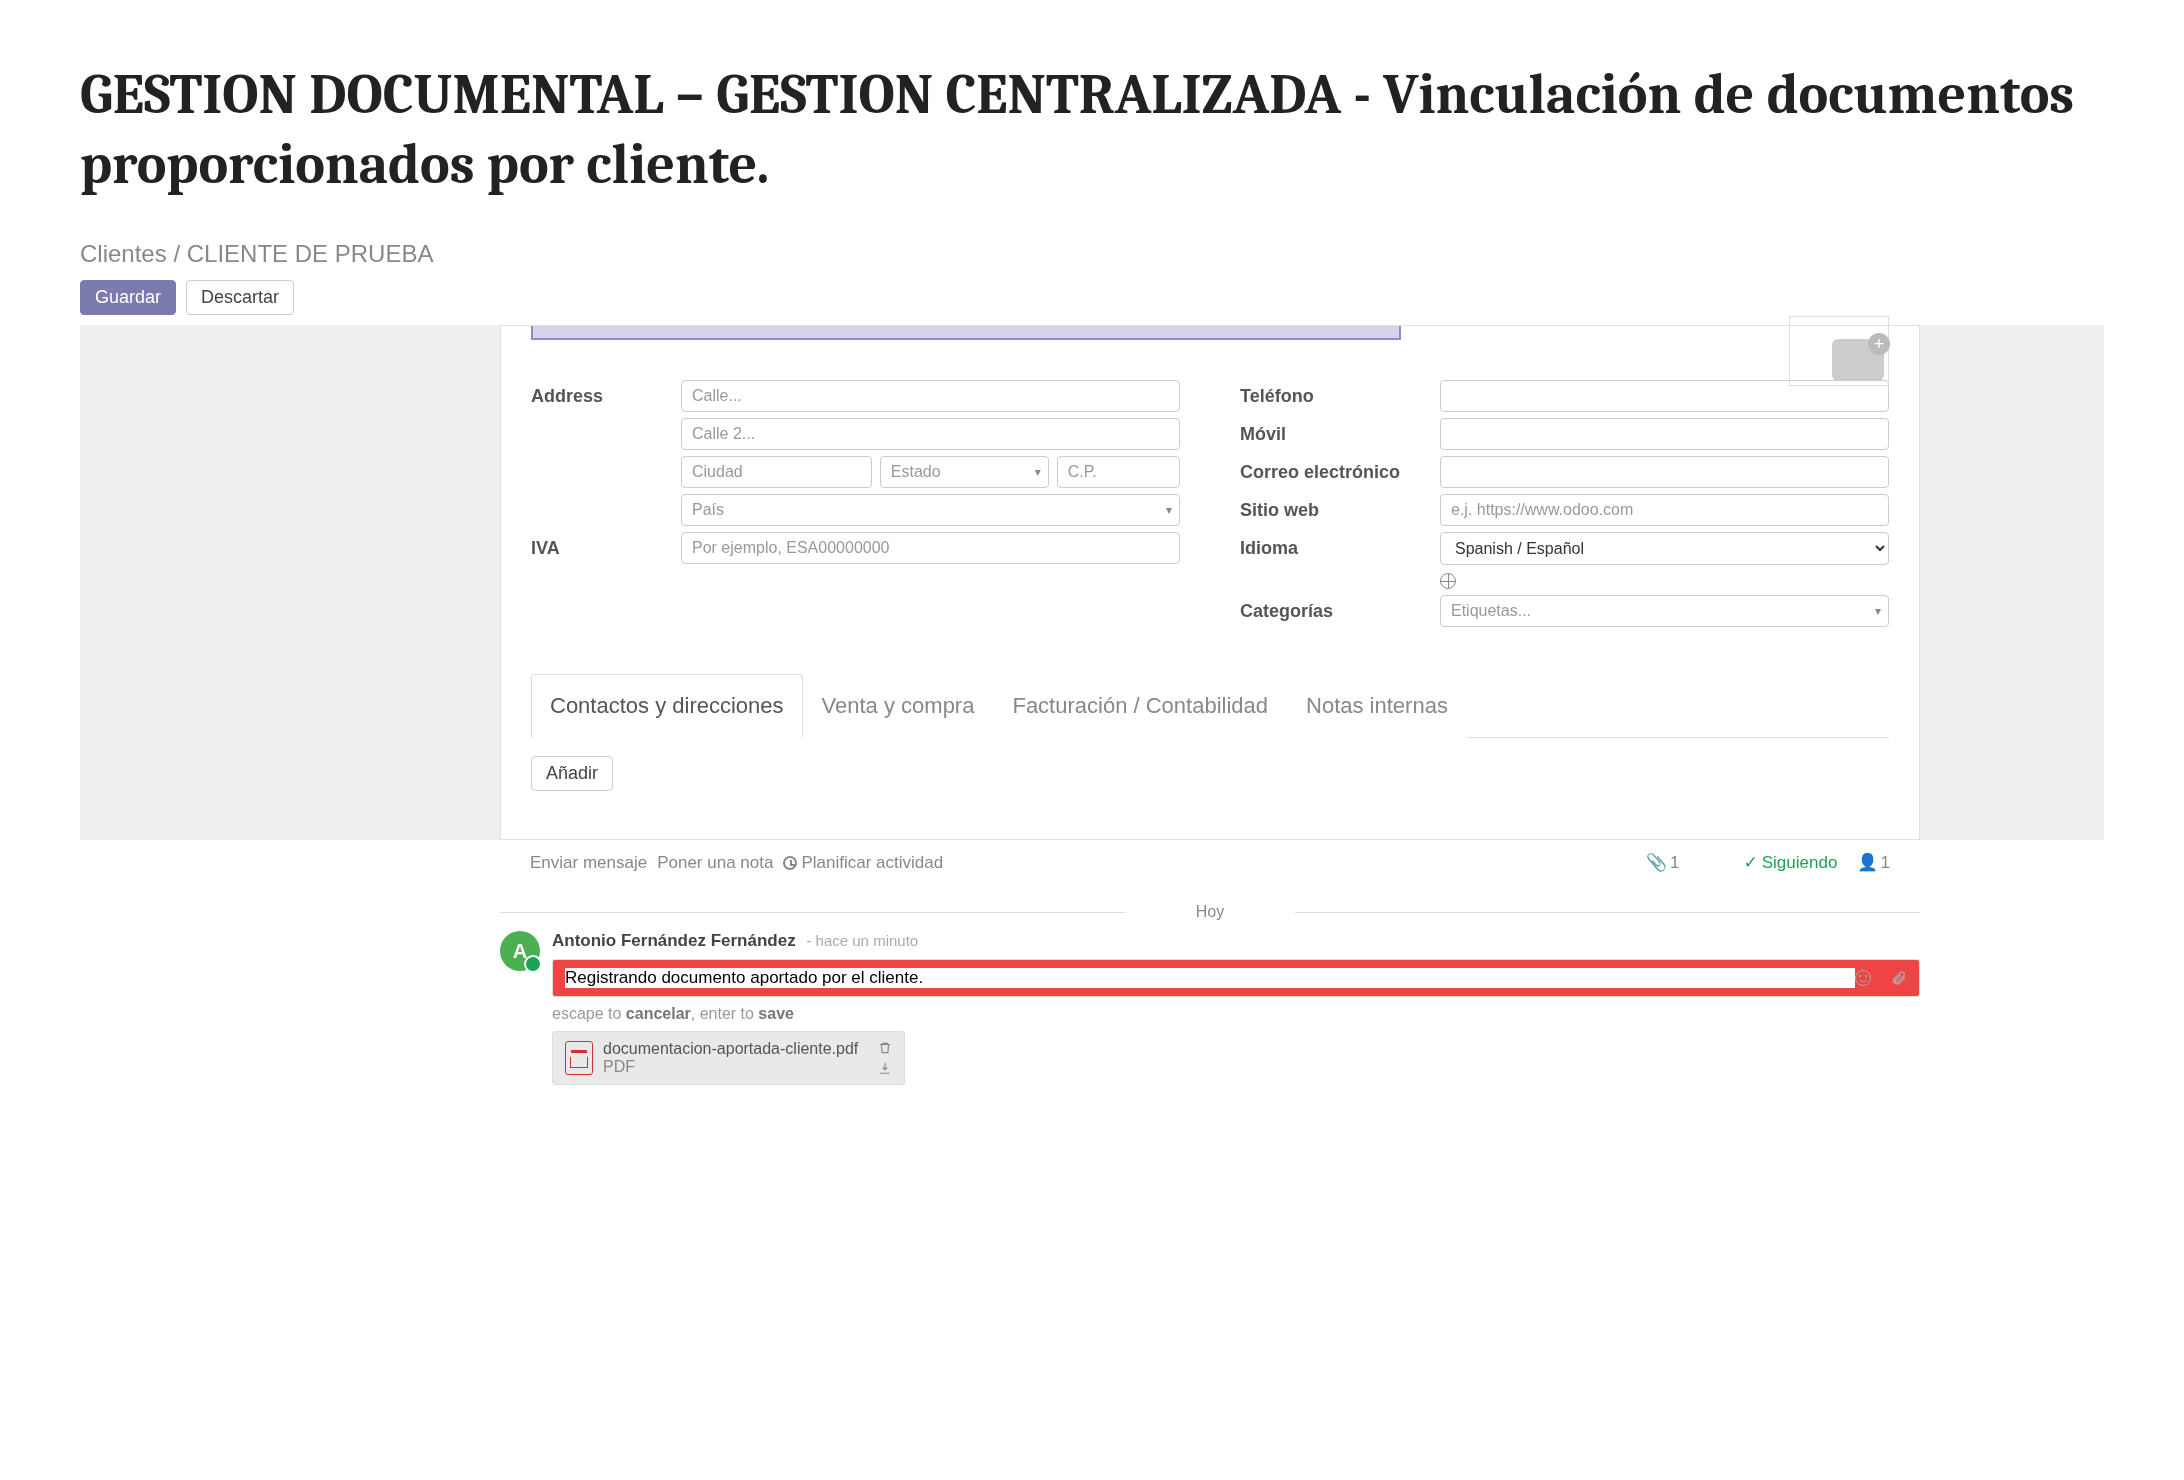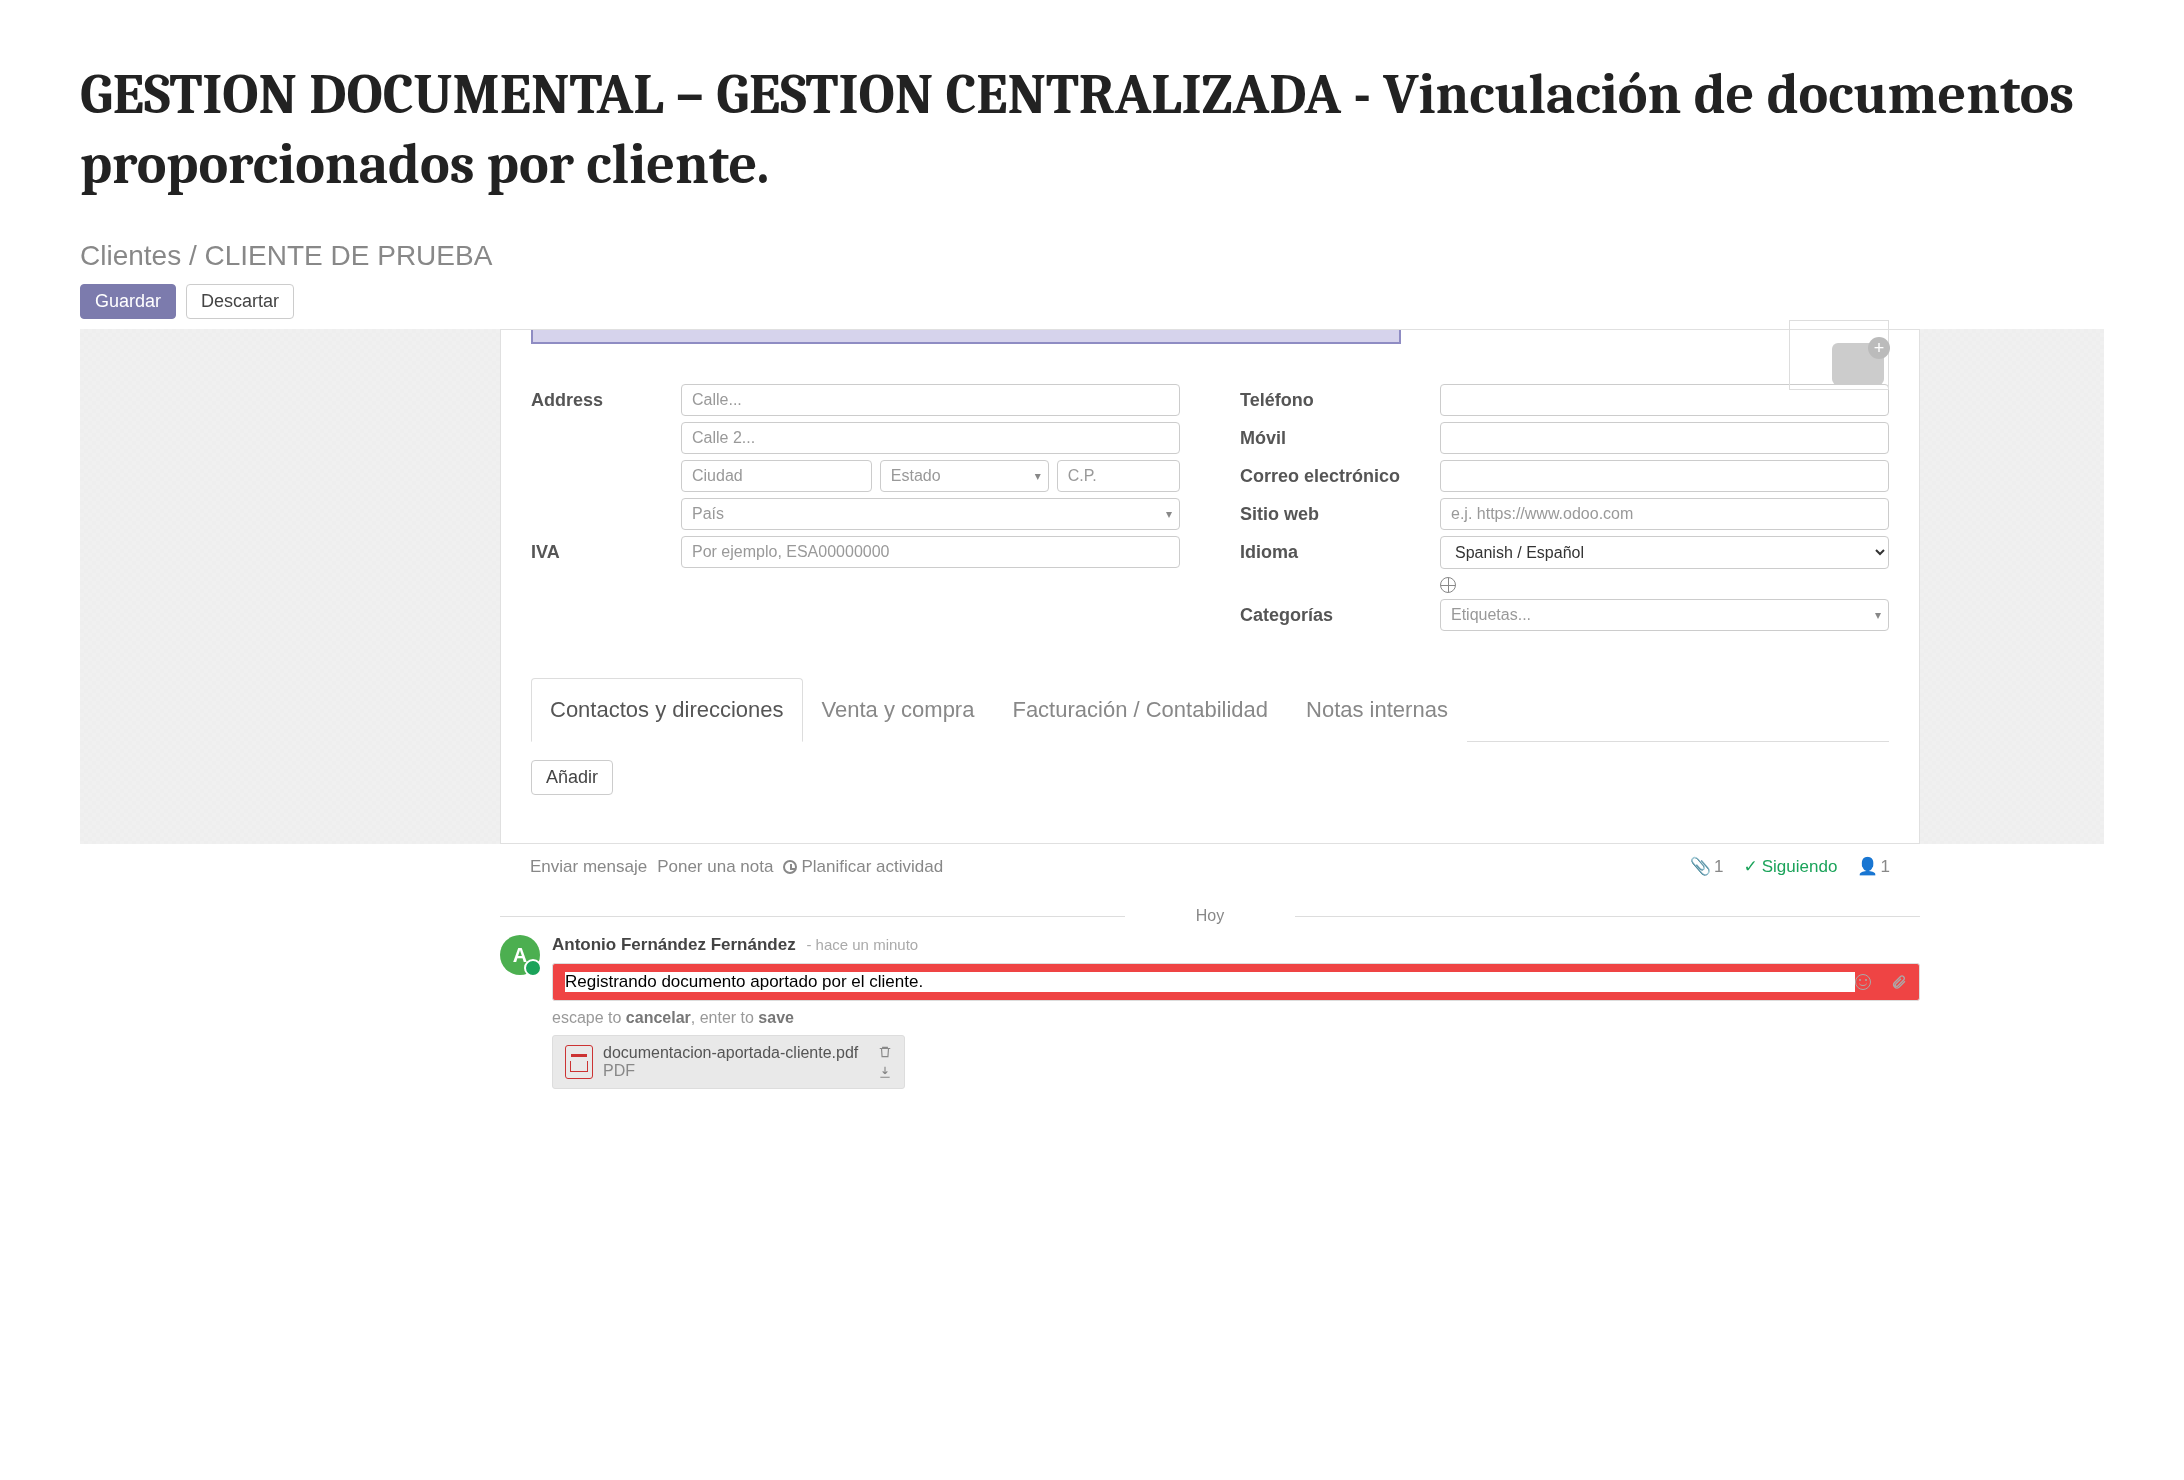--- a/index.html
+++ b/index.html
@@ -1,20 +1,20 @@
 <!DOCTYPE html>
 <html><head>
 <meta charset="utf-8">
 <style>
 * { box-sizing: border-box; margin: 0; padding: 0; }
 body { font-family: Cambria, Georgia, serif; background: #fff; color: #222; width: 2184px; }
 .doc-title { font-size: 56px; font-weight: 700; padding: 60px 80px 20px 80px; line-height: 1.25; }
 .app-shell { padding: 0 80px 40px 80px; font-family: -apple-system, "Helvetica Neue", Helvetica, Arial, sans-serif; }
 .app-top { padding: 20px 0 10px 0; }
-.breadcrumb { font-size: 28px; color: #888; margin-bottom: 12px; }
+.breadcrumb { font-size: 24px; color: #888; margin-bottom: 12px; }
 .breadcrumb a { color: #888; text-decoration: none; }
 .action-row { display: flex; gap: 10px; }
 .btn { font-size: 18px; padding: 6px 14px; border: 1px solid #ccc; border-radius: 4px; background: #fff; cursor: pointer; color: #444; }
 .btn-primary { background: #7c7bad; border-color: #7c7bad; color: #fff; }
 .btn-ghost { background: #fff; border: 1px solid #ccc; }
 .main-body { background: #f0f0f0; background-image: linear-gradient(45deg, #eee 25%, transparent 25%, transparent 75%, #eee 75%, #eee), linear-gradient(45deg, #eee 25%, transparent 25%, transparent 75%, #eee 75%, #eee); background-size: 8px 8px; background-position: 0 0, 4px 4px; padding: 0; }
 .form-sheet { background: #fff; margin: 0 0 0 420px; width: 1420px; border: 1px solid #e0e0e0; padding: 0 0 30px 0; position: relative; }
 .name-strip { margin: 0 30px 20px 30px; border: 2px solid #8f8cc3; background: #d6d3ec; height: 14px; border-top: none; width: 870px; }
 .image-placeholder { position: absolute; right: 30px; top: -10px; width: 100px; height: 70px; border: 1px solid #ddd; display: flex; align-items: flex-end; justify-content: flex-end; padding: 4px; }
 .camera-plus { width: 52px; height: 42px; background: #ccc; border-radius: 6px; position: relative; }
@@ -38,21 +38,21 @@
 .tabs { display: flex; border-bottom: 1px solid #ddd; margin: 20px 30px 0 30px; }
 .tab { padding: 18px 18px; font-size: 22px; color: #888; cursor: pointer; border: 1px solid transparent; position: relative; top: 1px; background: #fff; }
 .tab.active { border: 1px solid #ddd; border-bottom-color: #fff; border-radius: 4px 4px 0 0; color: #555; font-weight: 500; }
 .tab-body { padding: 18px 30px; }
 .msg-bar { background: #fff; margin: 0 0 0 420px; width: 1420px; padding: 12px 30px; display: flex; justify-content: space-between; align-items: center; font-size: 17px; color: #888; }
 .msg-actions { display: flex; gap: 10px; align-items: center; }
 .msg-actions span { cursor: pointer; }
 .clock { display: inline-block; width: 14px; height: 14px; border: 2px solid #888; border-radius: 50%; position: relative; vertical-align: -2px; margin-right: 4px; }
 .clock::after { content: ""; position: absolute; width: 4px; height: 4px; border-left: 2px solid #888; border-bottom: 2px solid #888; left: 5px; top: 2px; }
 .msg-right { display: flex; gap: 20px; align-items: center; }
-.following { color: #1ba35a; }
+.following { color: #1ba35a; margin-left: 44px; }
 .check { color: #1ba35a; margin-right: 4px; }
 .clip { color: #aaa; margin-right: 2px; }
 .person { color: #6b7a8c; margin-right: 2px; }
 .today-sep { margin: 18px 0 10px 420px; width: 1420px; position: relative; text-align: center; font-size: 16px; color: #888; }
 .today-sep::before, .today-sep::after { content: ""; position: absolute; top: 50%; width: 44%; border-top: 1px solid #ddd; }
 .today-sep::before { left: 0; }
 .today-sep::after { right: 0; }
 .note-area { margin: 0 0 40px 420px; width: 1420px; display: flex; gap: 12px; }
 .avatar { width: 40px; height: 40px; background: #4caf50; border-radius: 50%; color: #fff; display: flex; align-items: center; justify-content: center; font-size: 20px; font-weight: 600; position: relative; flex-shrink: 0; }
 .avatar::after { content: ""; position: absolute; right: -2px; bottom: -2px; width: 14px; height: 14px; background: #1ba35a; border: 2px solid #fff; border-radius: 50%; }

